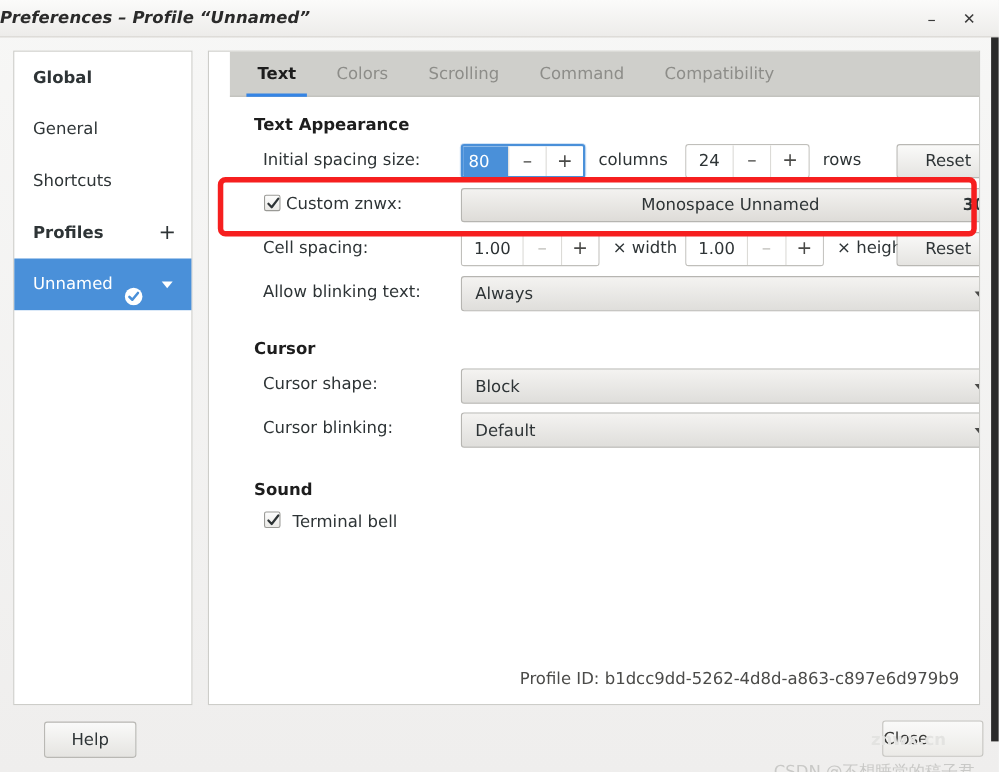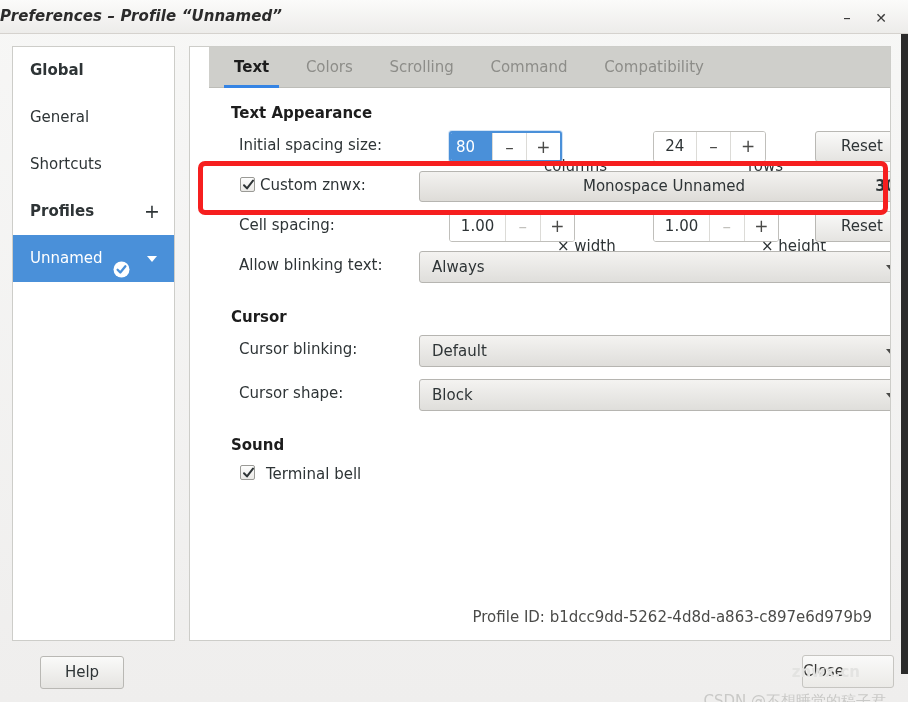--- a/index.html
+++ b/index.html
@@ -196,21 +196,20 @@
   .spin {
     position: absolute;
     top: 3px;
     height: 31px;
     border: 1px solid #c0bfbb;
     border-radius: 3px;
     background: #ffffff;
     box-sizing: border-box;
     display: flex;
     overflow: hidden;
-    margin-left: 30px;
   }
   .spin.focused {
     border: 2px solid #4a90d9;
     box-shadow: 0 0 0 1px rgba(74,144,217,0.25);
   }
   .spin .val {
     width: 42px;
     line-height: 29px;
     text-align: center;
     font-size: 15px;
@@ -236,21 +235,20 @@
     cursor: pointer;
     user-select: none;
   }
   .spin .sbtn.dim { color: #c2c1bd; }
 
   .unit {
     position: absolute;
     top: 8px;
     font-size: 15px;
     color: #2e3436;
-    margin-top: 21px;
   }
 
   .btn {
     position: absolute;
     top: 3px;
     height: 31px;
     line-height: 29px;
     padding: 0 16px;
     text-align: center;
     font-size: 15px;
@@ -532,36 +530,36 @@
       <div class="row">
         <div class="row-label">Allow blinking text:</div>
         <div class="combo" style="left:188px; width:490px;">
           <div class="cval">Always</div>
           <div class="carr"></div>
         </div>
       </div>
 
       <div class="section-head spaced">Cursor</div>
 
+      <div class="row">
+        <div class="row-label">Cursor shape:</div>
+        <div class="combo" style="left:188px; width:490px;">
+          <div class="cval">Block</div>
+          <div class="carr"></div>
+        </div>
+      </div>
+
       <div class="row" style="height:44px;">
         <div class="row-label">Cursor blinking:</div>
         <div class="combo" style="left:188px; width:490px;">
           <div class="cval">Default</div>
           <div class="carr"></div>
         </div>
       </div>
 
-      <div class="row">
-        <div class="row-label">Cursor shape:</div>
-        <div class="combo" style="left:188px; width:490px;">
-          <div class="cval">Block</div>
-          <div class="carr"></div>
-        </div>
-      </div>
-
       <div class="section-head spaced">Sound</div>
 
       <div class="inline-check">
         <div class="cbox" style="left:9px; top:5px;">
           <svg width="13" height="14" viewBox="0 0 13 14">
             <path d="M2 7.2 L5 10.4 L11 2.6" stroke="#2e3436" stroke-width="2" fill="none" stroke-linecap="round" stroke-linejoin="round"></path>
           </svg>
         </div>
         <div class="lbl">Terminal bell</div>
       </div>

